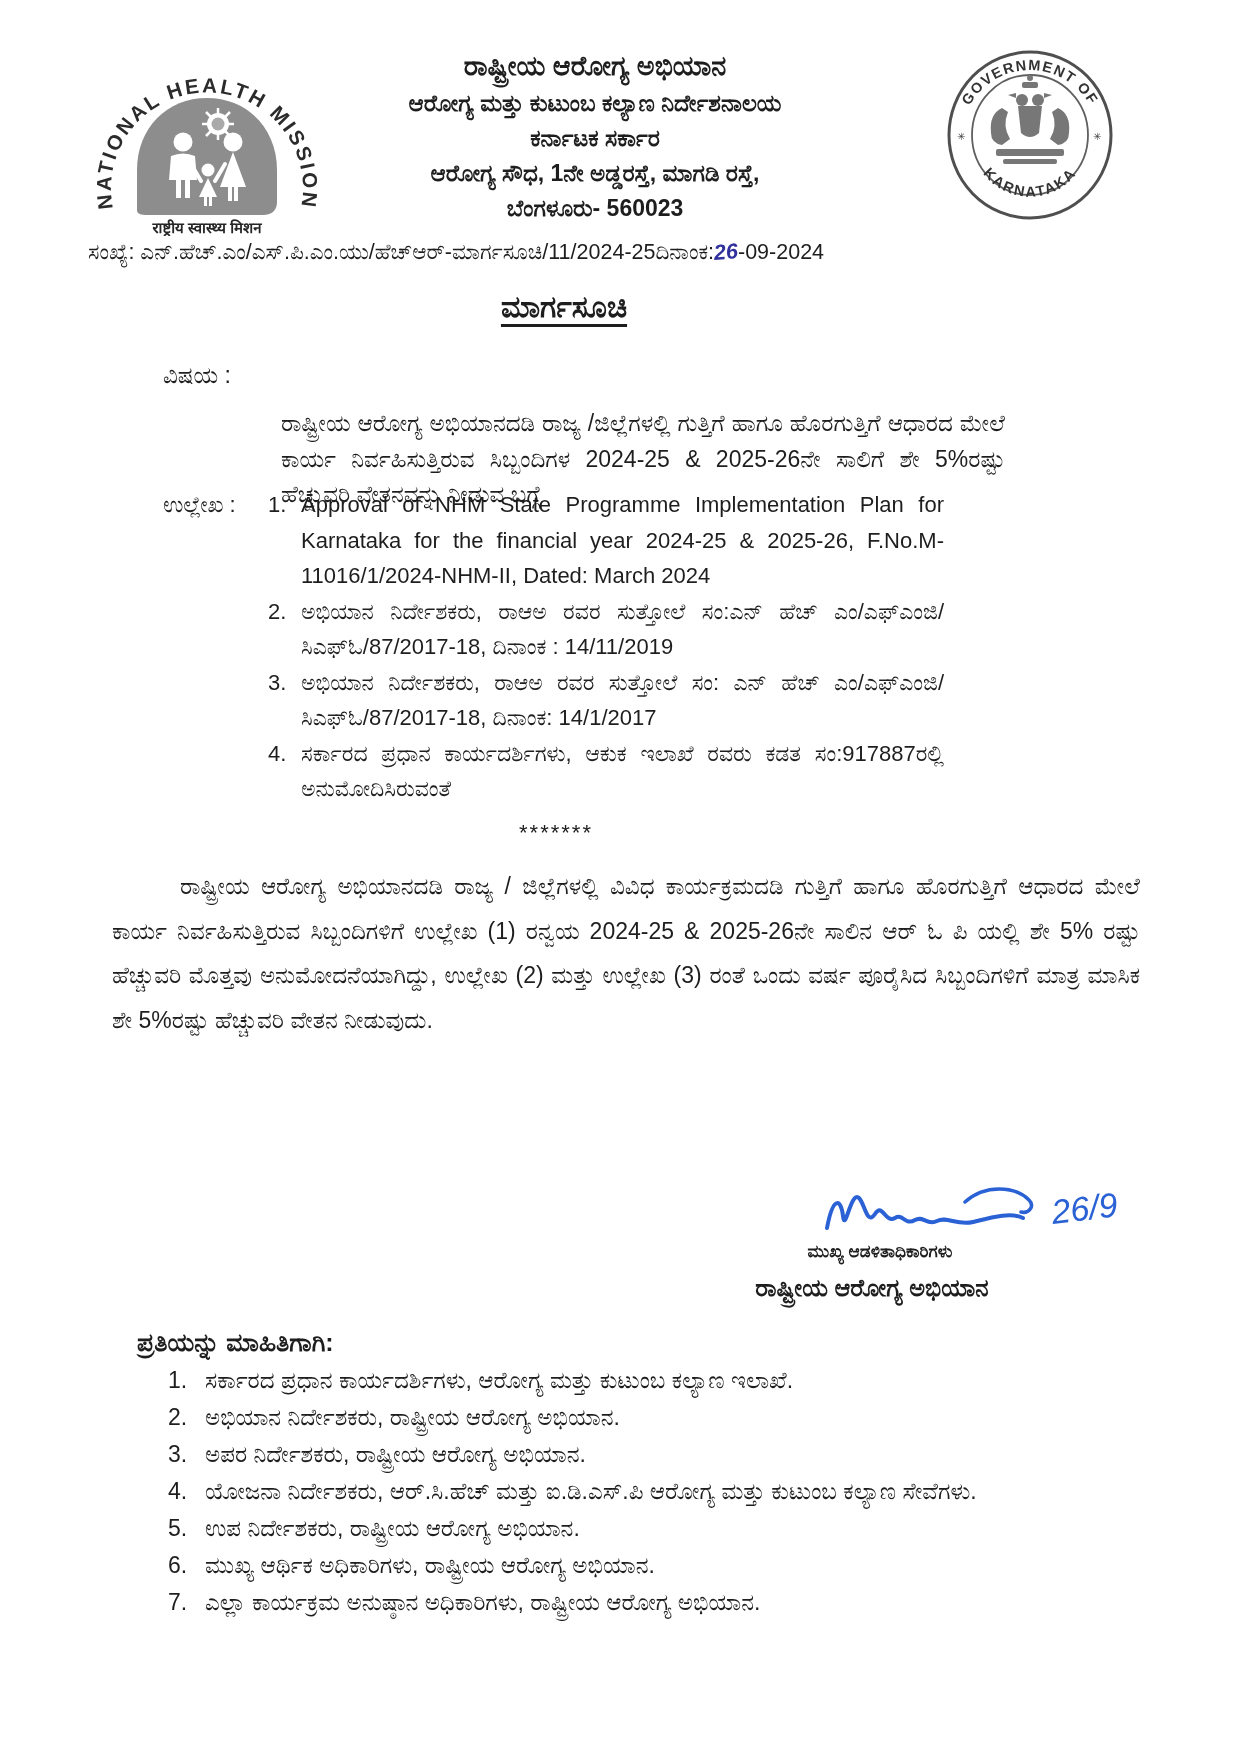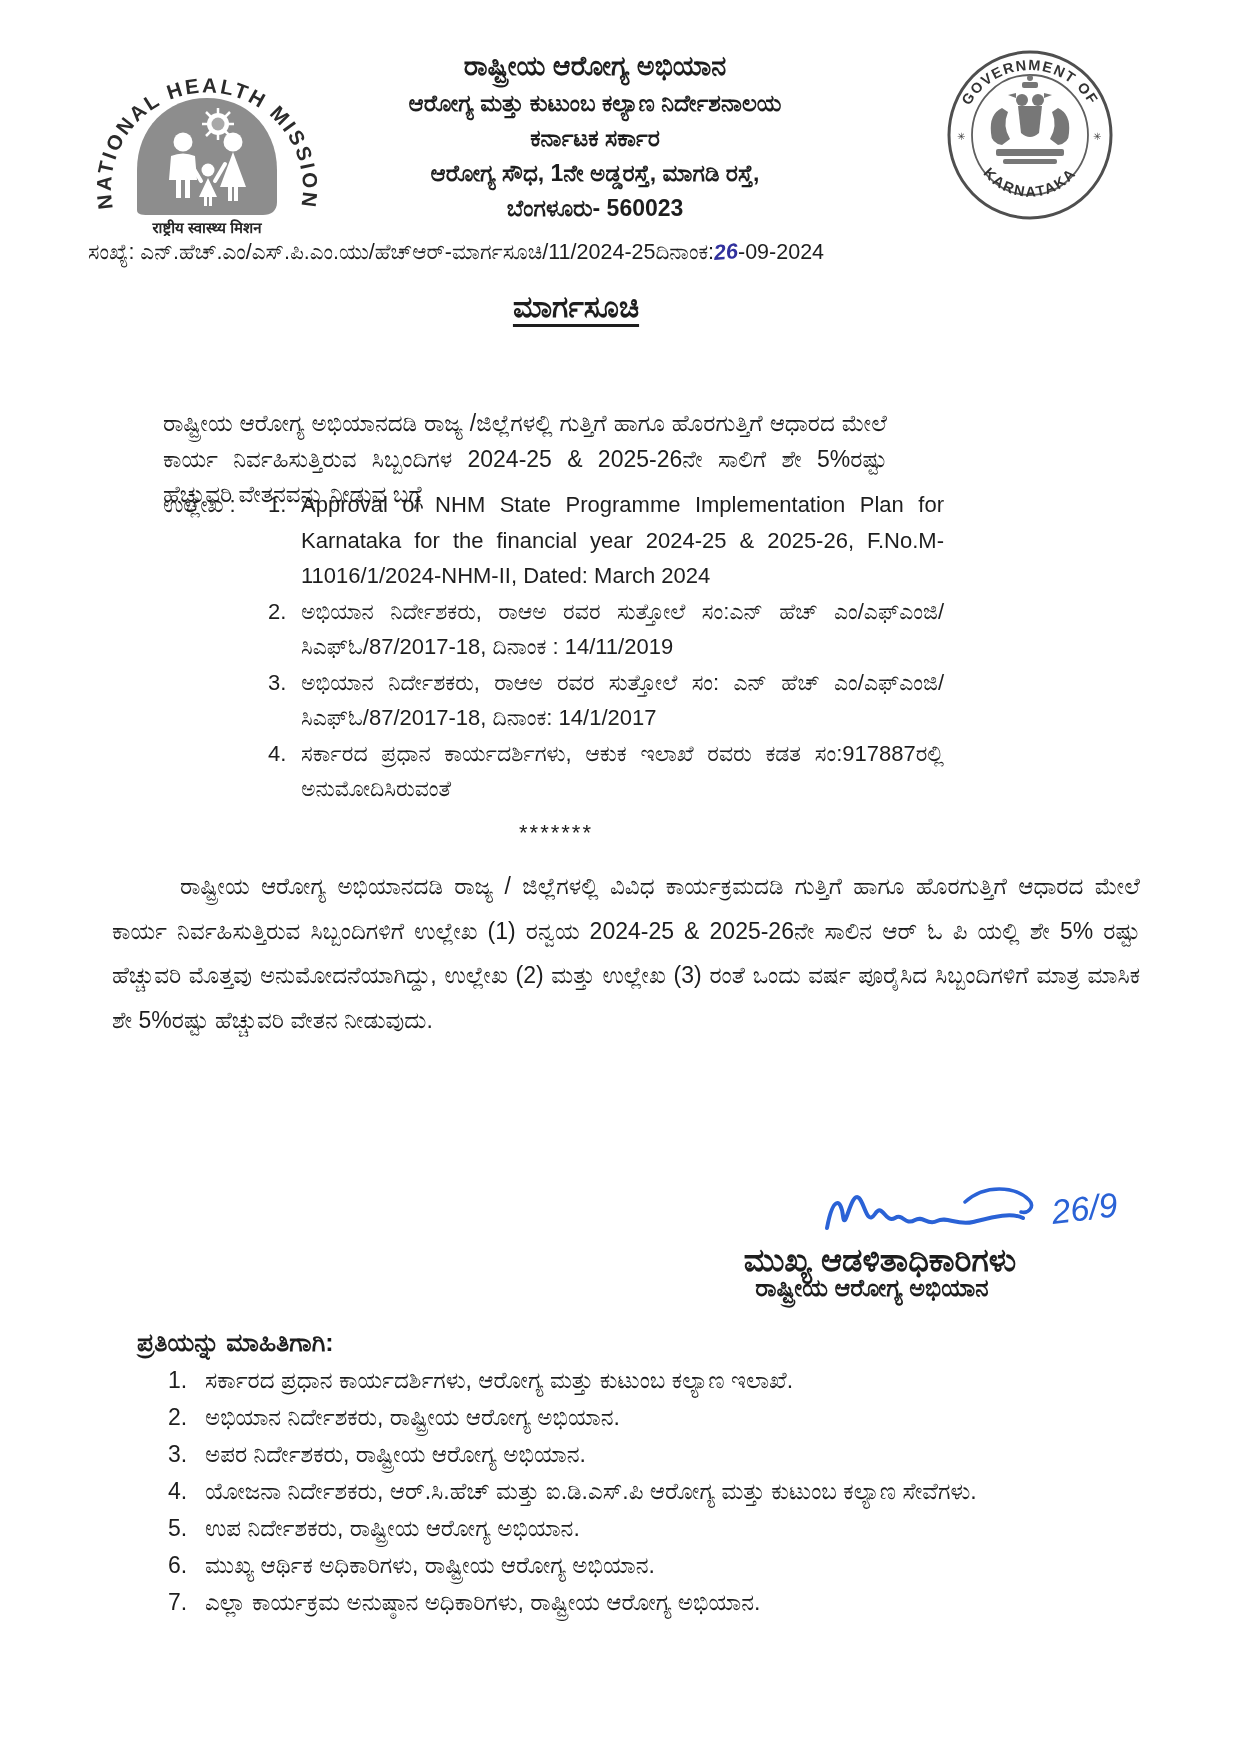--- a/index.html
+++ b/index.html
@@ -10,40 +10,40 @@
   
   .nhm-logo{position:absolute;left:86px;top:38px;width:242px;height:198px;}
   .org-block{position:absolute;left:335px;top:46px;width:520px;text-align:center;}
   .org-line0{font-size:27px;font-weight:700;line-height:40px;}
   .org-line{font-size:23px;font-weight:700;line-height:35px;}
   .seal{position:absolute;left:944px;top:48px;width:172px;height:174px;}
   
   .ref-line{position:absolute;left:88px;top:240px;width:918px;display:flex;font-size:21.5px;}
   .hand-ink{color:#31319e;font-style:italic;font-weight:700;display:inline-block;transform:rotate(-5deg);}
   
-  .doc-title{position:absolute;left:16px;top:290px;width:1120px;text-align:center;font-size:30px;font-weight:700;}
+  .doc-title{position:absolute;left:4px;top:290px;width:1120px;text-align:center;font-size:30px;font-weight:700;}
   .doc-title span{text-decoration:underline;text-decoration-thickness:2.5px;text-underline-offset:7px;}
   
   .subject-row{position:absolute;left:163px;top:358px;width:842px;display:flex;font-size:23px;line-height:35.5px;}
   .subject-label{width:118px;flex:none;}
   .subject-text{width:724px;text-align:justify;margin-top:48px;}
   .ref-row{position:absolute;left:163px;top:487px;width:790px;display:flex;font-size:22px;line-height:35.5px;}
   .ref-label{width:105px;flex:none;}
   .ref-items{width:676px;}
   .ref-item{display:flex;}
   .ref-num{width:33px;flex:none;}
   .ref-text{flex:1;text-align:justify;}
   .separator{position:absolute;left:0;top:820px;width:1112px;text-align:center;font-size:22px;letter-spacing:2px;}
   
   .body-para{position:absolute;left:112px;top:864px;width:1028px;font-size:23px;line-height:44.5px;text-align:justify;text-indent:68px;}
   .note-line{position:absolute;left:112px;top:1126px;width:1000px;font-size:23px;}
   .note-bold{font-weight:700;}
   
   .sig-svg{position:absolute;left:815px;top:1176px;width:310px;height:78px;}
-  .sig-designation{position:absolute;left:620px;top:1242px;width:520px;text-align:center;font-size:32px;font-weight:700;}
+  .sig-designation{position:absolute;left:620px;top:1242px;width:520px;text-align:center;font-size:17px;font-weight:700;}
   .sig-org{position:absolute;left:612px;top:1274px;width:520px;text-align:center;font-size:24px;font-weight:700;}
   
   .copy-heading{position:absolute;left:137px;top:1328px;font-size:25px;font-weight:700;}
   .copy-list{position:absolute;left:168px;top:1362px;width:940px;font-size:23px;line-height:37px;}
   .copy-item{display:flex;}
   .copy-num{width:37px;flex:none;}
   .copy-text{flex:1;}
 </style>
 </head>
 <body>
@@ -131,20 +131,21 @@
     <span>
       <span>ದಿನಾಂಕ:</span><span class="hand-ink">26</span><span>-09-2024</span>
     </span>
   </div>
 
   <div class="doc-title">
     <span>ಮಾರ್ಗಸೂಚಿ</span>
   </div>
 
   <div class="subject-row">
+    <div class="subject-label">ವಿಷಯ :</div>
     <div class="subject-text">ರಾಷ್ಟ್ರೀಯ ಆರೋಗ್ಯ ಅಭಿಯಾನದಡಿ ರಾಜ್ಯ /ಜಿಲ್ಲೆಗಳಲ್ಲಿ ಗುತ್ತಿಗೆ ಹಾಗೂ ಹೊರಗುತ್ತಿಗೆ ಆಧಾರದ ಮೇಲೆ ಕಾರ್ಯ ನಿರ್ವಹಿಸುತ್ತಿರುವ ಸಿಬ್ಬಂದಿಗಳ 2024-25 &amp; 2025-26ನೇ ಸಾಲಿಗೆ ಶೇ 5%ರಷ್ಟು ಹೆಚ್ಚುವರಿ ವೇತನವನ್ನು ನೀಡುವ ಬಗ್ಗೆ</div>
   </div>
 
   <div class="ref-row">
     <div class="ref-label">ಉಲ್ಲೇಖ :</div>
     <div class="ref-items">
       <div class="ref-item">
         <div class="ref-num">1.</div>
         <div class="ref-text">Approval of NHM State Programme Implementation Plan for Karnataka for the financial year 2024-25 &amp; 2025-26, F.No.M-11016/1/2024-NHM-II, Dated: March 2024</div>
       </div>

